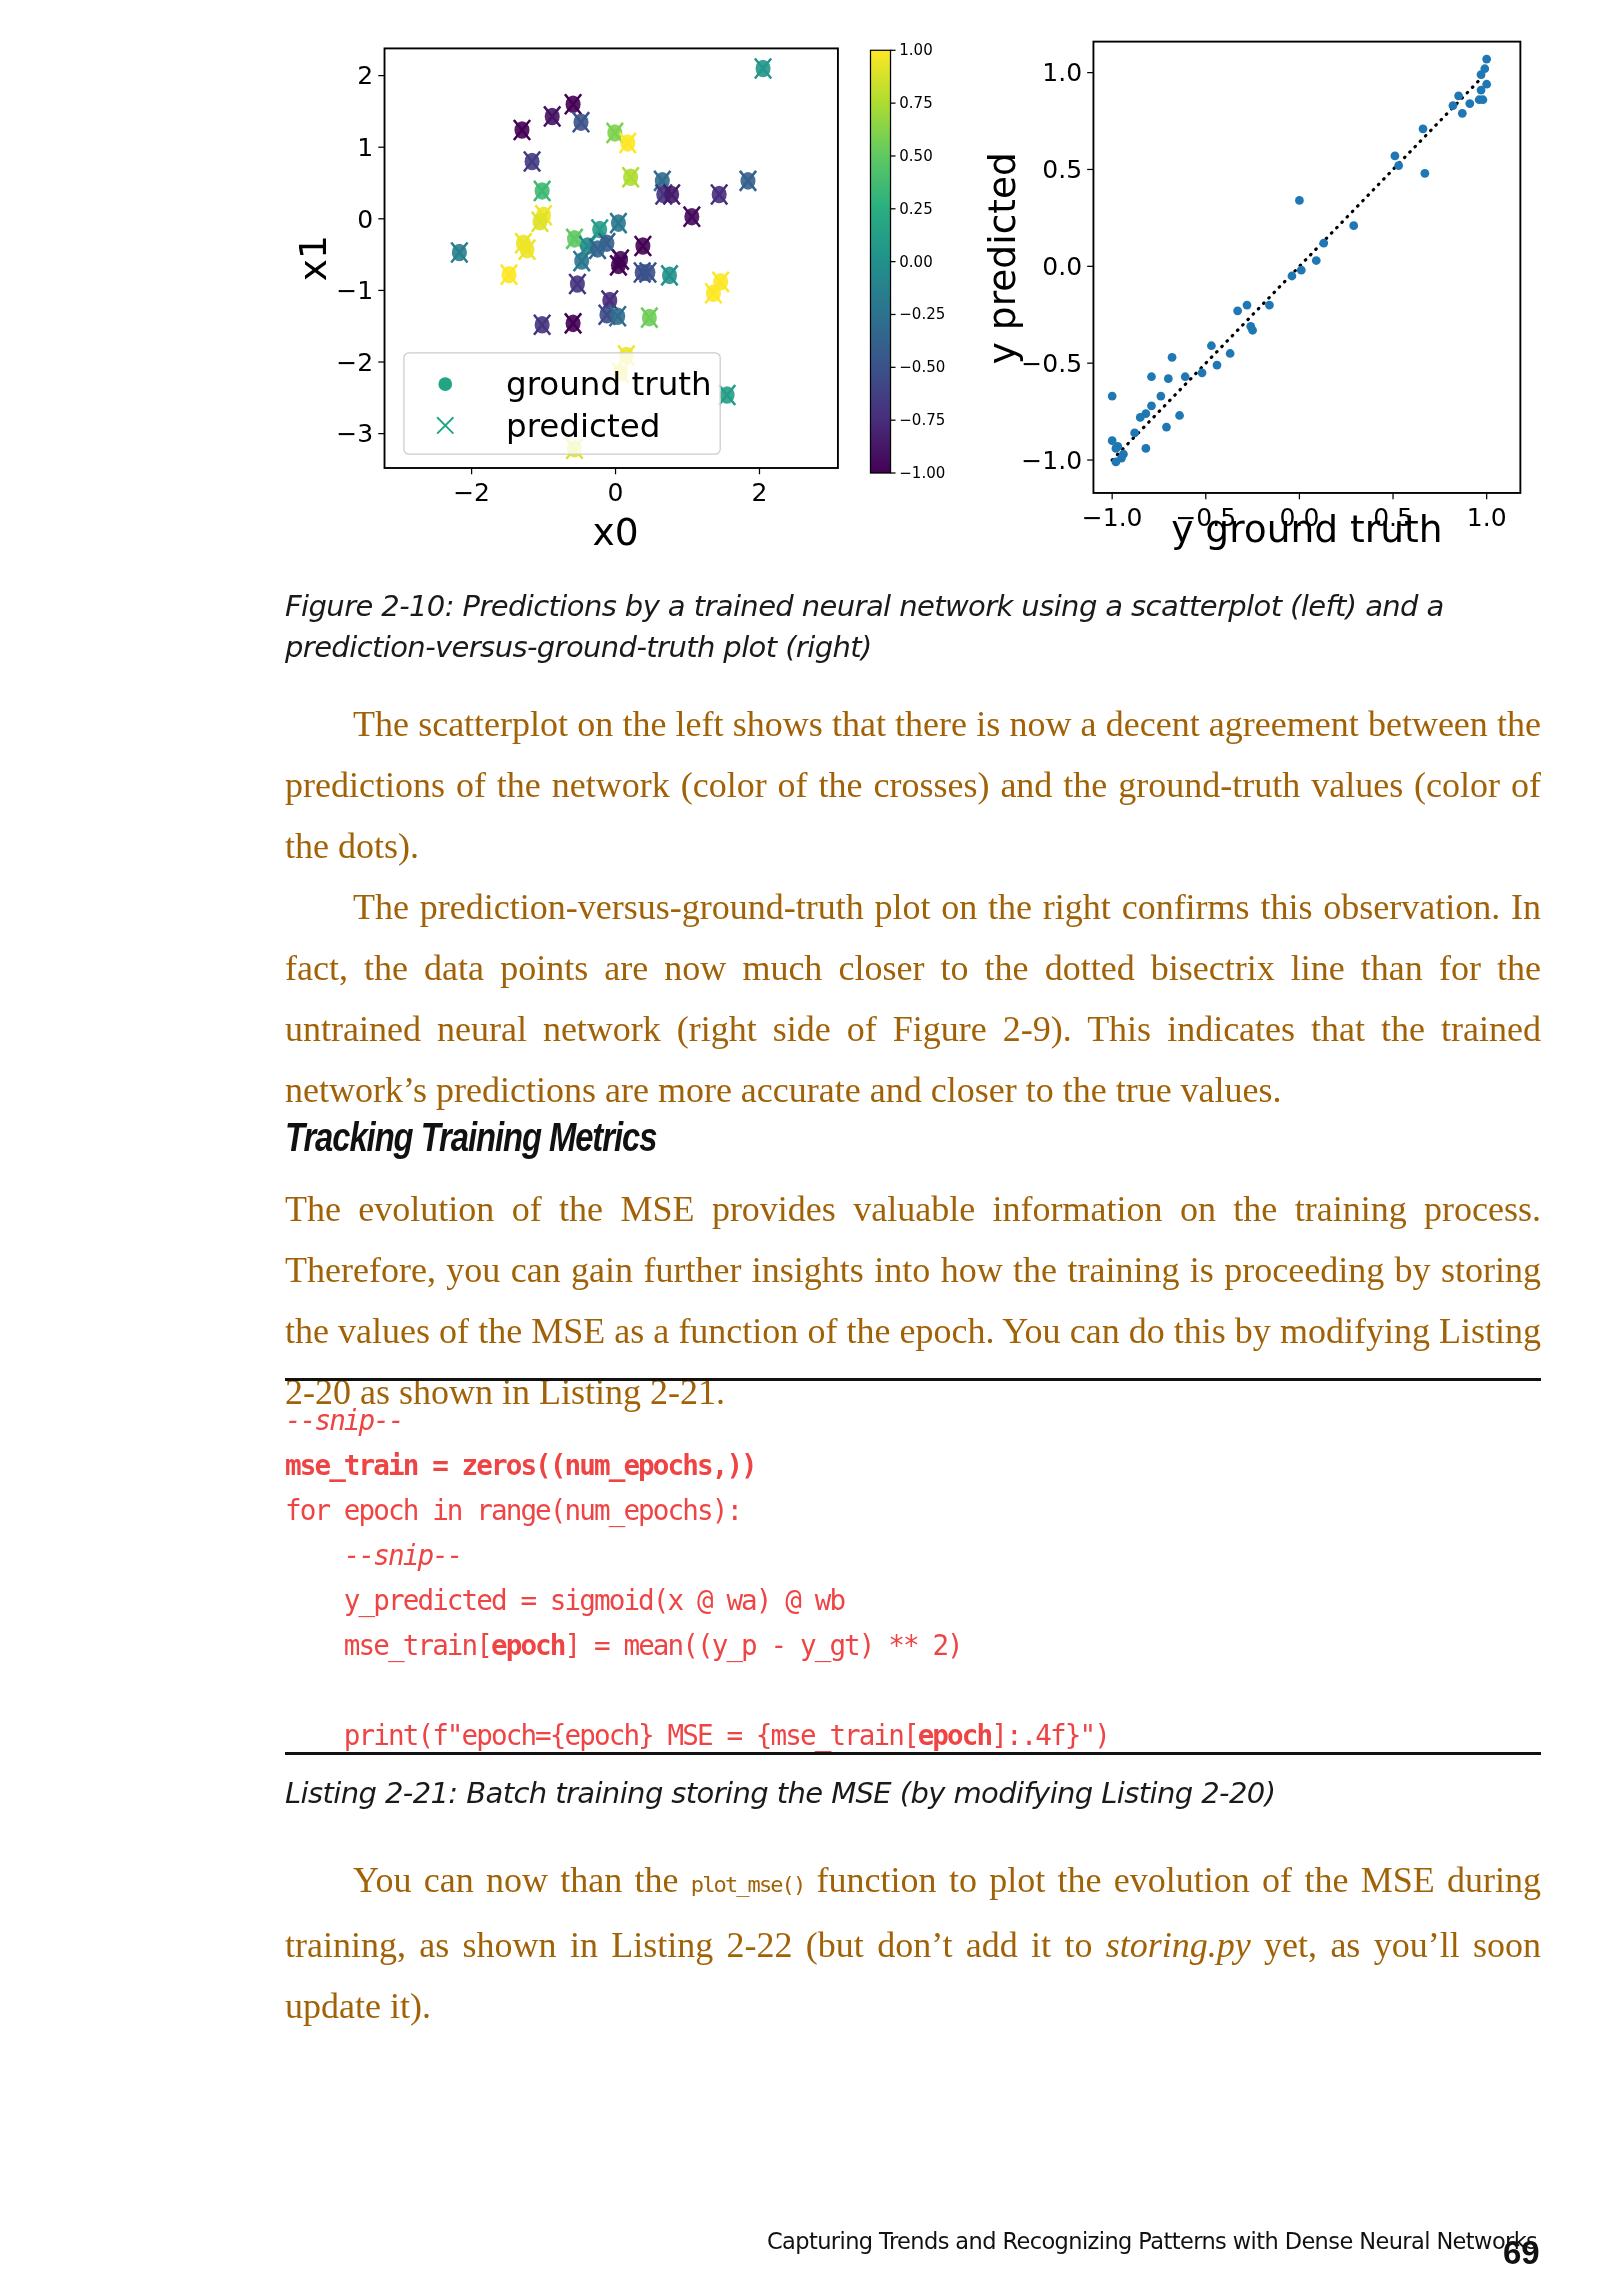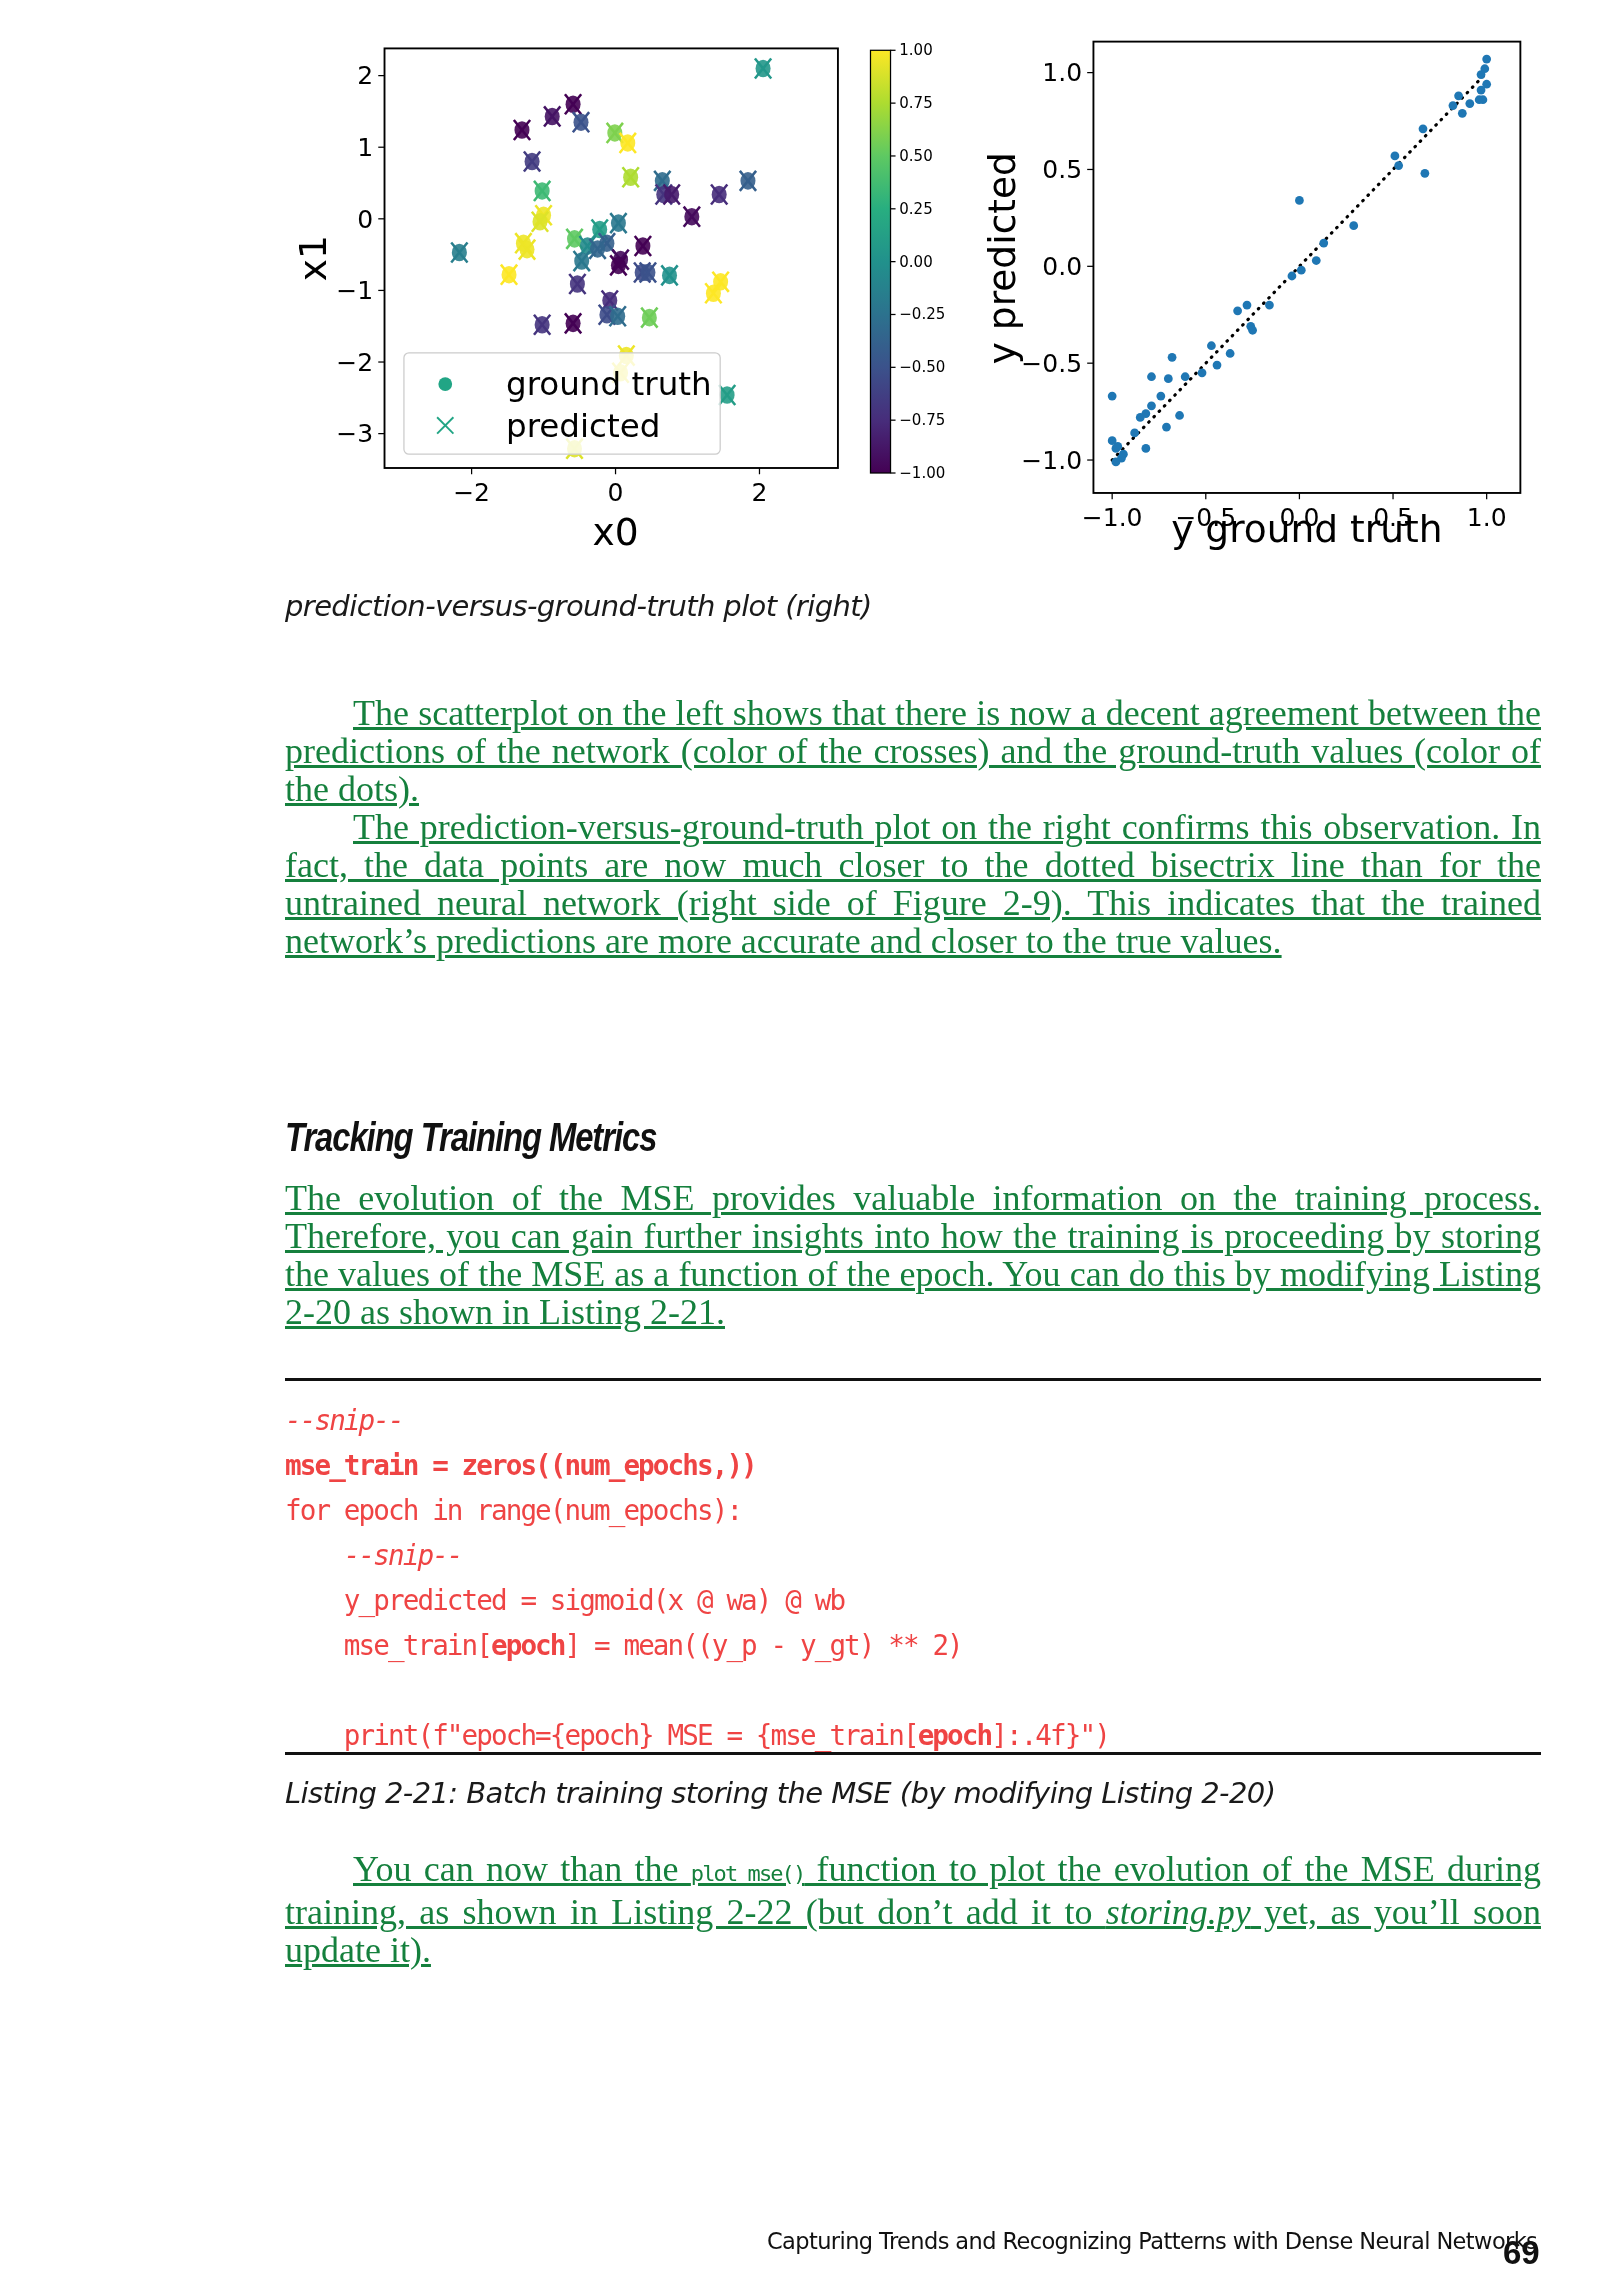--- a/index.html
+++ b/index.html
@@ -1,20 +1,20 @@
 <!DOCTYPE html>
 <html style="font-size:10px"><head>
 <meta charset="utf-8">
 <style>
   html, body { margin: 0; padding: 0; background: #ffffff; }
   body { width: 1623px; height: 2295px; position: relative; overflow: hidden; color: #111; }
   .abs { position: absolute; }
   svg text { font-family: "DejaVu Sans", sans-serif; fill: #000; }
   .caption { font-family: "DejaVu Sans", sans-serif; font-style: italic; font-size: 29px; line-height: 41px; color: #1a1a1a; letter-spacing: -0.6px; }
-  .body-text { font-family: "Liberation Serif", serif; font-size: 36px; line-height: 38px; color: #15803d; text-align: justify; text-decoration: underline; }
+  .body-text { font-family: "Liberation Serif", serif; font-size: 36px; line-height: 61px; color: #a16207; text-align: justify; }
   .body-text p { margin: 0; }
   .indent { text-indent: 68px; }
   .heading { font-family: "Liberation Sans", sans-serif; font-style: italic; font-weight: bold; font-size: 40px; color: #111; letter-spacing: -1.3px; transform: scaleX(0.82); transform-origin: left center; white-space: nowrap; }
   .rule { position: absolute; left: 285px; width: 1256px; height: 2.5px; background: #111; }
   .code { font-family: "DejaVu Sans Mono", monospace; font-size: 27.6px; line-height: 45px; color: #ef4444; white-space: pre; letter-spacing: -1.9px; }
   .code .b { font-weight: bold; }
   .code .i { font-style: italic; }
   .inline-code { font-family: "DejaVu Sans Mono", monospace; font-size: 22px; letter-spacing: -1.9px; }
   .ital { font-style: italic; }
   .footer { font-family: "DejaVu Sans", sans-serif; font-size: 22.5px; color: #111; white-space: nowrap; letter-spacing: -0.6px; text-align: center; }
@@ -511,20 +511,21 @@
       <line x1="1736" y1="579.6738197424893" x2="1746" y2="579.6738197424893" stroke="#000" stroke-width="2"></line>
       <text x="1728" y="593.6738197424893" font-size="40" text-anchor="end">−0.5</text>
       <line x1="1736" y1="734.3948497854077" x2="1746" y2="734.3948497854077" stroke="#000" stroke-width="2"></line>
       <text x="1728" y="748.3948497854077" font-size="40" text-anchor="end">−1.0</text>
     </g>
   <text x="2087" y="865" font-size="60" text-anchor="middle">y ground truth</text>
   <text transform="translate(1620,412) rotate(-90)" font-size="60" text-anchor="middle">y predicted</text>
 </svg>
 
 <div class="abs caption" style="left:285px;top:586px;width:1259px;">
+  <div>Figure 2-10: Predictions by a trained neural network using a scatterplot (left) and a</div>
   <div>prediction-versus-ground-truth plot (right)</div>
 </div>
 
 <div class="abs body-text" style="left:285px;top:694px;width:1256px;">
   <p class="indent">The scatterplot on the left shows that there is now a decent agreement between the predictions of the network (color of the crosses) and the ground-truth values (color of the dots).</p>
   <p class="indent">The prediction-versus-ground-truth plot on the right confirms this observation. In fact, the data points are now much closer to the dotted bisectrix line than for the untrained neural network (right side of Figure 2-9). This indicates that the trained network’s predictions are more accurate and closer to the true values.</p>
 </div>
 
 <div class="abs heading" style="left:285px;top:1115px;">Tracking Training Metrics</div>
 

